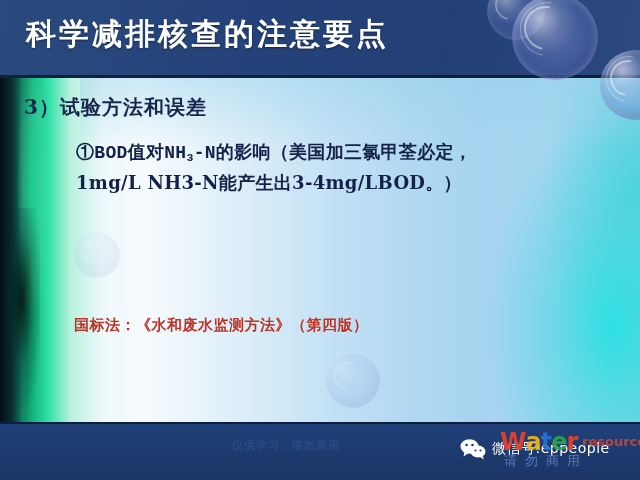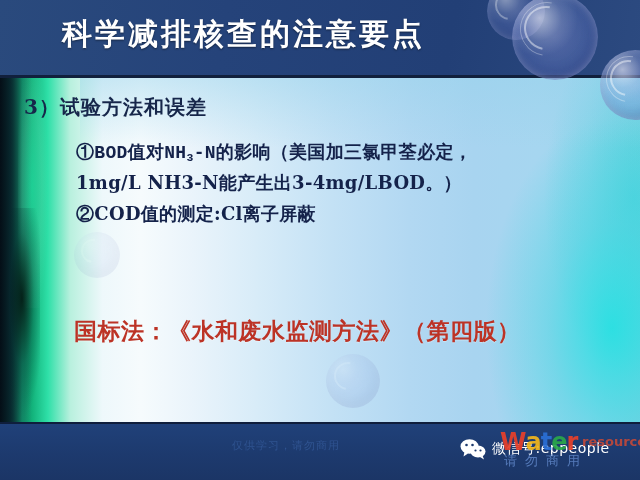--- a/index.html
+++ b/index.html
@@ -27,21 +27,20 @@
   }
   #page-title{
     position:absolute;left:26px;top:14px;
     color:#ffffff;
     font-size:30px;
     font-weight:bold;
     letter-spacing:3px;
     font-family:"DejaVu Serif","Liberation Serif",serif;
     text-shadow:0 1px 2px rgba(0,0,0,.45);
     white-space:nowrap;
-    margin-left:36px;
   }
 
   
   #body-area{
     position:absolute;left:0;top:78px;width:640px;height:344px;
     overflow:hidden;
     background:
       radial-gradient(ellipse 180px 300px at 612px 250px, rgba(30,225,225,.85) 0%, rgba(60,215,225,.45) 35%, rgba(120,200,225,0) 70%),
       radial-gradient(ellipse 120px 240px at 634px 120px, rgba(40,210,215,.55) 0%, rgba(120,200,225,0) 75%),
       linear-gradient(90deg,
@@ -123,21 +122,21 @@
     font-size:18px;font-weight:bold;color:#14224a;
     letter-spacing:.3px;white-space:nowrap;
     font-family:"DejaVu Serif","Liberation Serif",serif;
   }
   #line-1{top:62px;font-family:Liberation Mono, monospace;}
   #line-2{top:93px;}
   #line-3{top:124px;}
   .para sub{font-size:.64em;vertical-align:-.22em;font-weight:bold;}
   #gb-line{
     position:absolute;left:74px;top:238px;
-    font-size:23px;font-weight:bold;color:#bc3326;
+    font-size:15px;font-weight:bold;color:#bc3326;
     letter-spacing:.5px;white-space:nowrap;
     font-family:"DejaVu Serif","Liberation Serif",serif;
     text-shadow:0 1px 1px rgba(255,255,255,.35);
   }
 
   
   #footer{
     position:absolute;left:0;top:422px;width:640px;height:58px;
     background:linear-gradient(180deg,#20417a 0%,#1d3a6e 55%,#1b3566 100%);
     overflow:hidden;
@@ -209,21 +208,20 @@
     <div class="bubble" id="bubble-5">
         <i class="arc a1"></i>
       </div>
 
     <div id="content">
       <div id="heading">3）试验方法和误差</div>
 
       <div class="para" id="line-1"><span>①BOD值对NH</span><sub>3</sub><span>-N的影响（美国加三氯甲荃必定，</span></div>
 
       <div class="para" id="line-2">1mg/L NH3-N能产生出3-4mg/LBOD。）</div>
-      <div class="para" id="line-3">②COD值的测定:Cl离子屏蔽</div>
 
       <div id="gb-line">国标法：《水和废水监测方法》（第四版）</div>
     </div>
   </div>
 
   <div class="bubble" id="bubble-3">
       <i class="arc a1"></i>
     </div>
   <div class="bubble" id="bubble-1">
       <i class="arc a1"></i>

